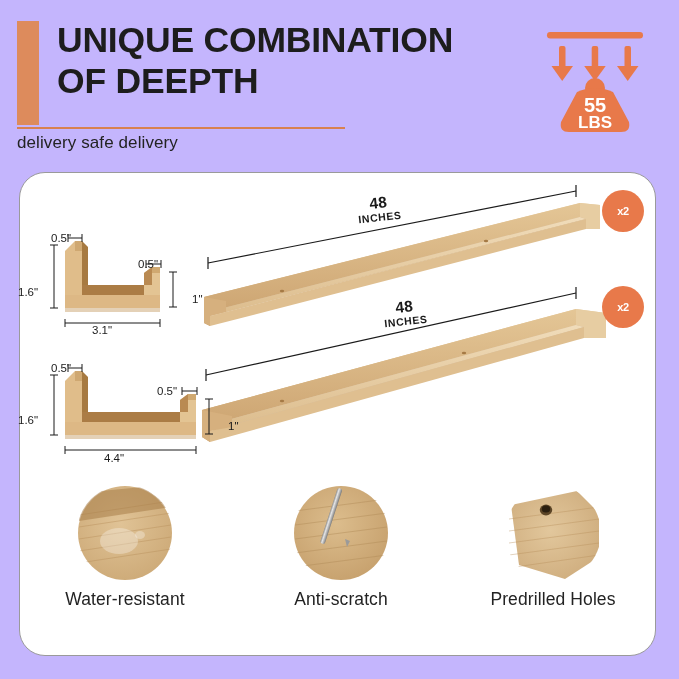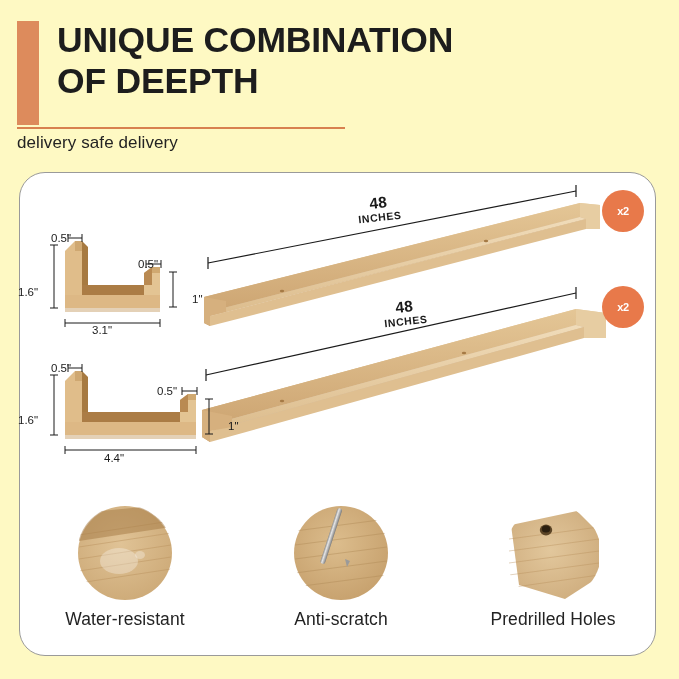--- a/index.html
+++ b/index.html
@@ -11,21 +11,21 @@
     width: 679px;
     height: 679px;
     position: relative;
     overflow: hidden;
     font-family: "Liberation Sans", sans-serif;
     background: #f2f2f2;
   }
   .page {
     position: absolute;
     inset: 0;
-    background: #fef9c3;
+    background: #c4b5fd;
   }
 
   
   .header {
     position: absolute;
     left: 0; top: 0;
     width: 679px; height: 165px;
   }
   .accent-bar {
     position: absolute;
@@ -128,21 +128,21 @@
   .dim {
     position: absolute;
     font-size: 11.5px;
     color: #1b1b1b;
     white-space: nowrap;
   }
 
   
   .features {
     position: absolute;
-    left: 19px; top: 505px;
+    left: 19px; top: 485px;
     width: 637px; height: 140px;
   }
   .feature {
     position: absolute;
     width: 200px;
     text-align: center;
   }
   .feature .swatch {
     width: 96px; height: 96px;
     margin: 0 auto;
@@ -169,20 +169,41 @@
 
     <div class="accent-bar"></div>
 
     <div class="title">UNIQUE COMBINATION
 OF DEEPTH</div>
 
     <div class="rule"></div>
 
     <div class="subtitle">delivery safe delivery</div>
 
+    <div class="weight-icon">
+      <svg viewBox="0 0 116 112" width="116" height="112">
+
+        <rect x="10" y="8" width="96" height="6.5" rx="3.2" fill="#e8794a"></rect>
+
+        <g fill="#e8794a">
+          <rect x="22" y="22" width="6.5" height="24" rx="2"></rect>
+          <polygon points="14.5,42 36,42 25.2,57"></polygon>
+          <rect x="54.7" y="22" width="6.5" height="24" rx="2"></rect>
+          <polygon points="47.2,42 68.7,42 57.9,57"></polygon>
+          <rect x="87.5" y="22" width="6.5" height="24" rx="2"></rect>
+          <polygon points="80,42 101.5,42 90.7,57"></polygon>
+        </g>
+
+        <circle cx="58" cy="64" r="10" fill="#e8794a"></circle>
+
+        <path d="M40 68 Q58 60 76 68 L92 98 Q94 108 84 108 L32 108 Q22 108 24 98 Z" fill="#e8794a"></path>
+        <text x="58" y="88" text-anchor="middle" font-family="Liberation Sans, sans-serif" font-size="20" font-weight="bold" fill="#ffffff">55</text>
+        <text x="58" y="104" text-anchor="middle" font-family="Liberation Sans, sans-serif" font-size="17" font-weight="bold" fill="#ffffff">LBS</text>
+      </svg>
+    </div>
   </div>
 
   <div class="card">
 
     <svg class="diagram-layer" viewBox="0 0 637 484" width="637" height="484">
       <defs>
         <linearGradient id="gWoodTop" x1="0" y1="0" x2="0" y2="1">
           <stop offset="0%" stop-color="#e8cfa4"></stop>
           <stop offset="45%" stop-color="#dcbd8a"></stop>
           <stop offset="100%" stop-color="#cfa972"></stop>

